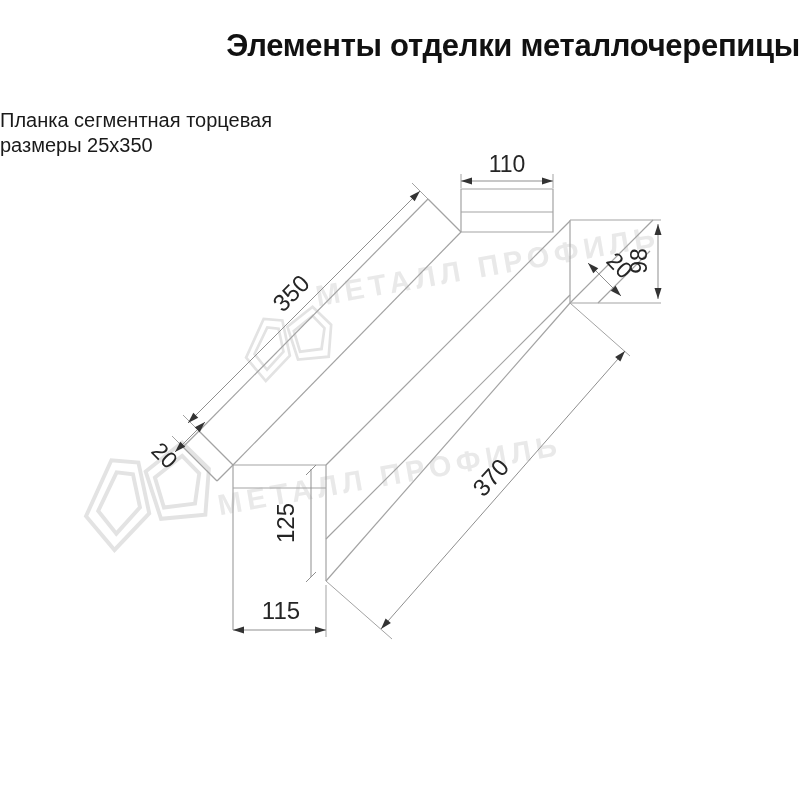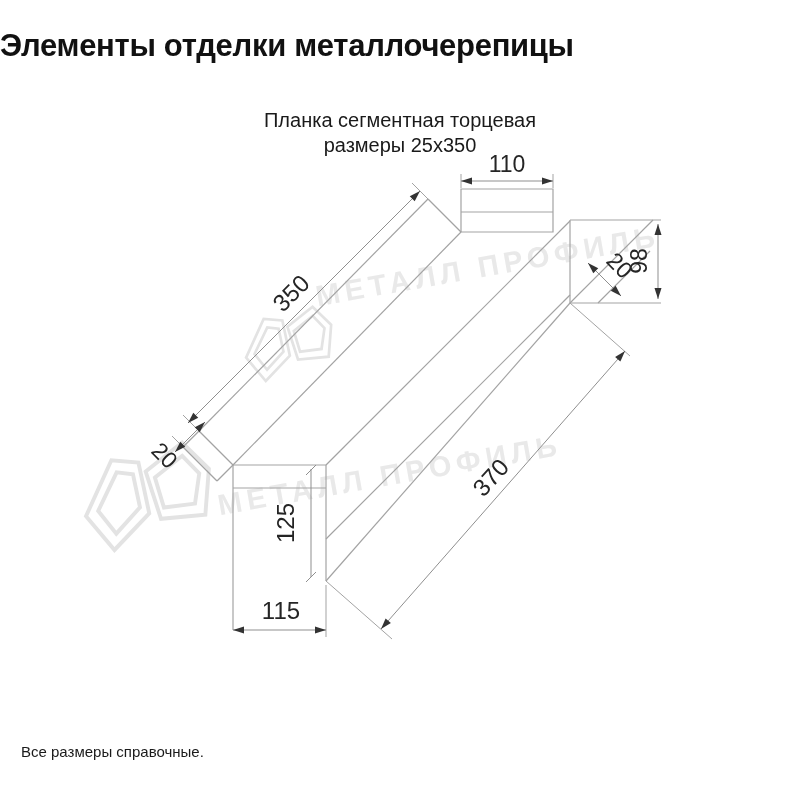--- a/index.html
+++ b/index.html
@@ -1,25 +1,25 @@
 <!DOCTYPE html>
 <html><head>
 <meta charset="utf-8">
 <style>
   html,body{margin:0;padding:0;}
   body{
     width:800px;height:800px;position:relative;background:#ffffff;
     font-family:"Liberation Sans", sans-serif;overflow:hidden;
   }
   .page-title{
-    position:absolute;top:28px;left:0;width:800px;text-align:left;
+    position:absolute;top:28px;left:0;width:800px;text-align:right;
     font-size:31px;font-weight:bold;color:#111;letter-spacing:-0.3px;
   }
   .subtitle{
-    position:absolute;top:108px;left:0;width:800px;text-align:center;
+    position:absolute;top:108px;left:0;width:800px;text-align:left;
     font-size:20px;color:#1a1a1a;line-height:25px;
   }
   .drawing-svg{position:absolute;left:0;top:0;}
   .footer{
     position:absolute;left:21px;top:742px;width:760px;
     font-size:15px;color:#1a1a1a;line-height:20px;
   }
   .shape{stroke:#a3a3a3;stroke-width:1.2;fill:none;}
   .dimline{stroke:#8f8f8f;stroke-width:1;fill:none;}
   .extline{stroke:#a3a3a3;stroke-width:1;fill:none;}
@@ -150,14 +150,13 @@
 
   <g>
     <line class="extline" x1="326" y1="581" x2="392" y2="639"></line>
     <line class="extline" x1="570" y1="303" x2="630" y2="356"></line>
     <line class="dimline" x1="381" y1="629" x2="625" y2="351" marker-start="url(#ah)" marker-end="url(#ah)"></line>
     <text class="dimtext-lg" x="497" y="483" text-anchor="middle" transform="rotate(-48 497 483)">370</text>
   </g>
 </svg>
 
 <div class="footer">
-  <div>Все размеры справочные.</div>
 </div>
 
 </body></html>

